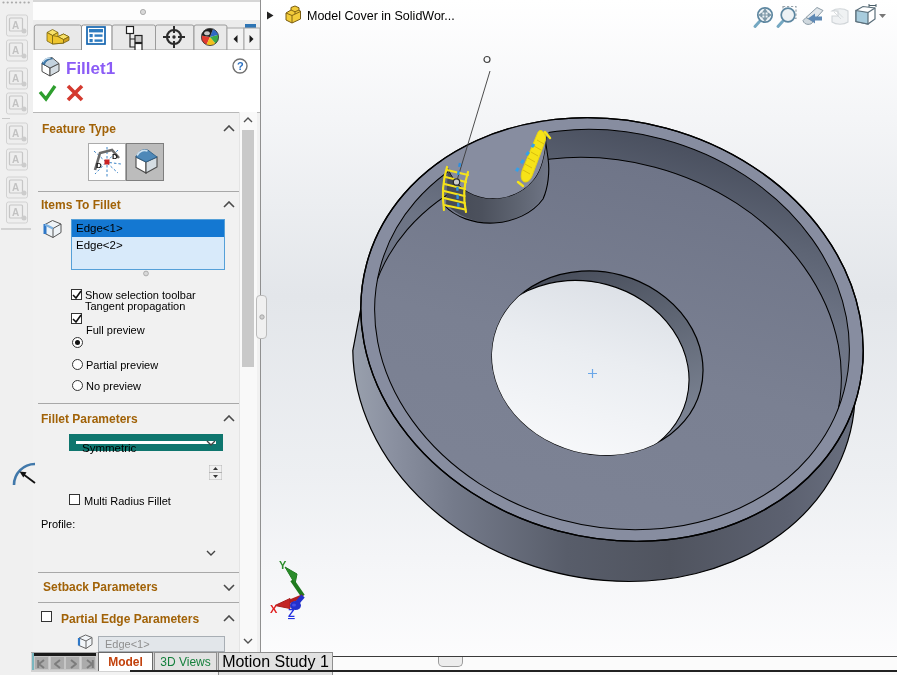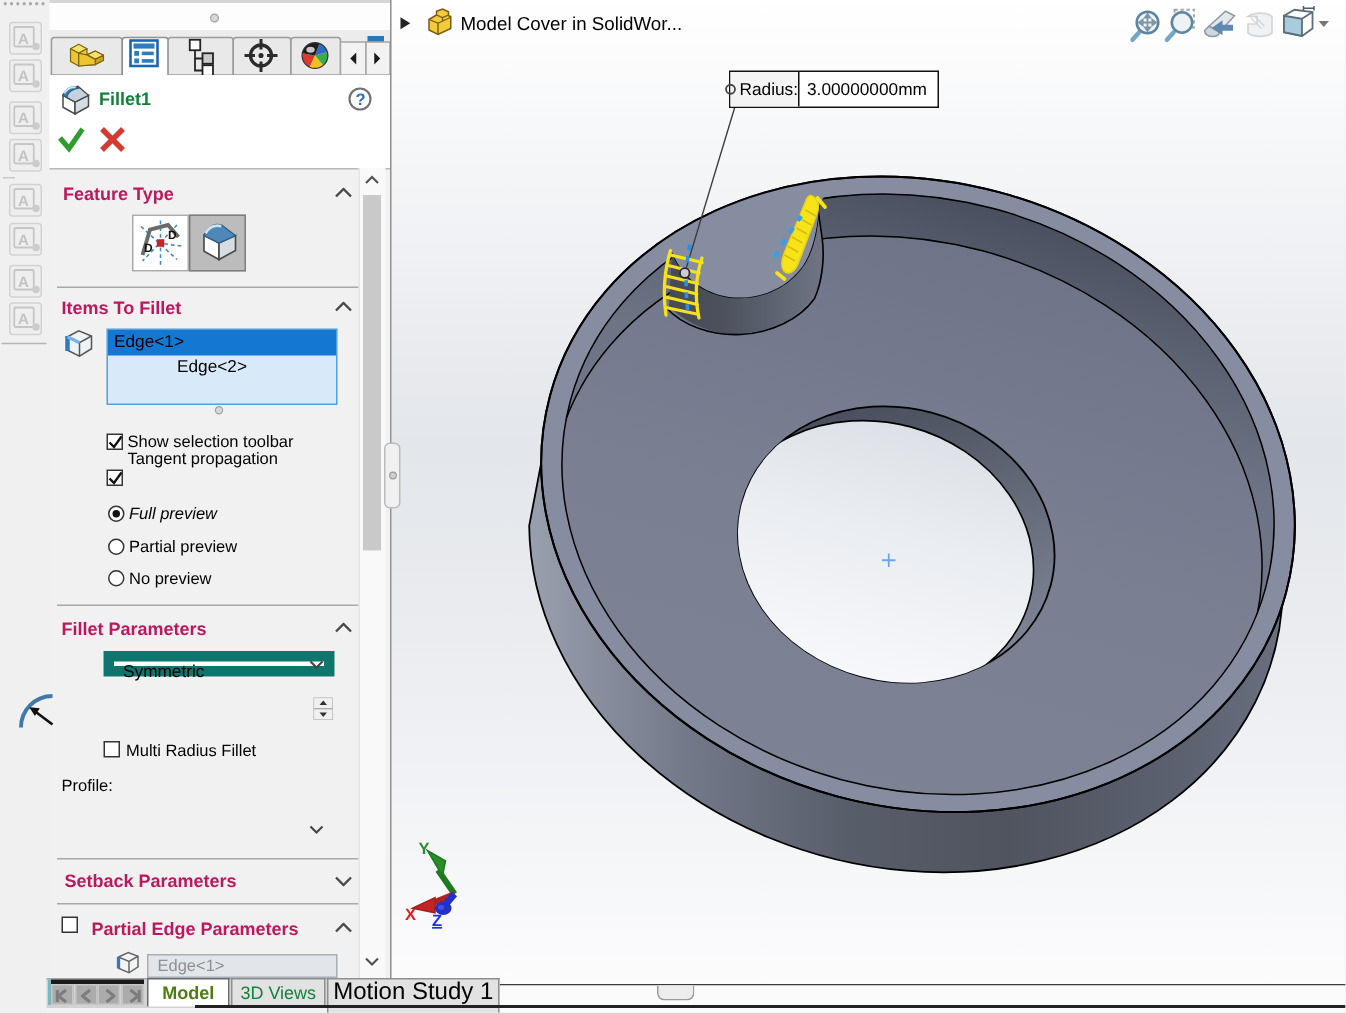--- a/index.html
+++ b/index.html
@@ -1,19 +1,19 @@
 <!DOCTYPE html>
 <html><head><meta charset="utf-8">
 <style>
 *{margin:0;padding:0;box-sizing:border-box;}
 html,body{width:897px;height:675px;overflow:hidden;font-family:"Liberation Sans",sans-serif;background:#f0f0f0;}
 .abs{position:absolute;}
 #stage{position:relative;width:897px;height:675px;}
 .sep{position:absolute;height:1px;background:#a8a8a8;}
-.hdr{position:absolute;font-size:12px;font-weight:bold;color:#be185d;}
+.hdr{position:absolute;font-size:12px;font-weight:bold;color:#a16207;}
 .lbl{position:absolute;font-size:11px;color:#000;}
 .cb{position:absolute;width:11px;height:11px;background:#fff;border:1px solid #333;}
 .rb{position:absolute;width:11px;height:11px;background:#fff;border:1px solid #333;border-radius:50%;}
 .dd{position:absolute;background:#fff;border:7px solid #0f766e;font-size:11.5px;color:#000;}
 .chev{position:absolute;}
 </style></head><body>
 <div id="stage">
 
 <svg class="abs" style="left:261px;top:0px;" width="636" height="657" viewBox="261 0 636 657">
 <defs>
@@ -158,24 +158,20 @@
 </g>
 <g>
 <path d="M 856,10.5 L 863,6.5 L 875,8 L 875,19 L 868,24 L 856,21.5 Z" fill="#ffffff" stroke="#5a6e7a" stroke-width="1.2"></path>
 <path d="M 856,10.5 L 868,12.5 L 868,24 L 856,21.5 Z" fill="#a8ccdd" stroke="#5a6e7a" stroke-width="1.2"></path>
 <path d="M 868,12.5 L 875,8" stroke="#5a6e7a" stroke-width="1.2"></path>
 <path d="M 869,5.5 L 876,5.5 M 869,4 L 869,7 M 876,4 L 876,7" stroke="#4a5e68" stroke-width="1"></path>
 </g>
 <path d="M 879,14 L 886,14 L 882.5,18 Z" fill="#777"></path>
 </svg>
 
-<div class="abs" style="left:486px;top:47px;width:140px;height:25px;border:1.3px solid #111;background:#fff;display:flex;font-size:11.5px;">
-<div style="width:46px;background:#f4f4f4;border-right:1.3px solid #111;display:flex;align-items:center;padding-left:6px;">Radius:</div>
-<div style="flex:1;display:flex;align-items:center;padding-left:5px;">3.00000000mm</div>
-</div>
 <svg class="abs" style="left:482px;top:54px;" width="12" height="12">
       <circle cx="5" cy="5.5" r="3" fill="none" stroke="#444" stroke-width="1.2"></circle>
     </svg>
 
 <svg class="abs" style="left:266px;top:554px;" width="48" height="70" viewBox="0 0 48 70">
 <path d="M 37,42 L 26,26" stroke="#1f7a1f" stroke-width="4"></path>
 <path d="M 29,30 L 19,13 L 31,20 Z" fill="#2a8c2a" stroke="#1f7a1f" stroke-width="1"></path>
 <text x="13" y="15" font-size="11" font-weight="bold" fill="#2a8c2a">Y</text>
 <path d="M 37,42 L 20,49" stroke="#b22020" stroke-width="4"></path>
 <path d="M 24,44.5 L 9,51.5 L 24,54.5 Z" fill="#c32525" stroke="#a81d1d" stroke-width="1"></path>
@@ -288,21 +284,21 @@
       </svg>
       <div class="abs" style="left:0;top:50px;width:227px;height:62px;background:#ffffff;"></div>
       <div class="abs" style="left:4px;top:50px;width:36px;height:2px;background:#fff;"></div>
 <svg class="abs" style="left:7px;top:55px;" width="22" height="23" viewBox="0 0 22 23">
 <path d="M 2,8.5 L 10,13 L 10,21 L 2,16.5 Z" fill="#ffffff" stroke="#4a4a4a" stroke-width="1"></path>
 <path d="M 10,13 L 19,8.5 L 19,16 L 10,21 Z" fill="#d5dde3" stroke="#4a4a4a" stroke-width="1"></path>
 <path d="M 5,4.5 L 12,2.5 L 19,8.5 L 10,13 L 2,8.5 Z" fill="#c3d2de" stroke="#4a4a4a" stroke-width="0.9"></path>
 <path d="M 2,8.5 C 3.5,4.5 7,2.5 11,3 L 12.5,3.8 C 8.5,4.2 5,6.5 4.5,10 Z" fill="#3f7cb0" stroke="#2d5f88" stroke-width="0.8"></path>
 <path d="M 2.8,7.2 C 4.5,4.2 7.5,2.8 10.5,3.2" stroke="#cfe2f0" stroke-width="1.3" fill="none"></path>
 </svg>
-      <div class="abs" style="left:33px;top:59px;font-size:12px;font-weight:bold;color:#15803d;">Fillet1</div>
+      <div class="abs" style="left:33px;top:59px;font-size:17px;font-weight:bold;color:#8b5cf6;">Fillet1</div>
       <svg class="abs" style="left:199px;top:58px;" width="17" height="17">
         <circle cx="8" cy="8" r="7" fill="#fff" stroke="#707070" stroke-width="1.4"></circle>
         <text x="5" y="12" font-size="11" font-weight="bold" fill="#2a6fc0">?</text>
       </svg>
       <svg class="abs" style="left:4px;top:83px;" width="55" height="22" viewBox="0 0 55 22">
 <path d="M 3,9 L 9,16 L 18,3" stroke="#2e9e2e" stroke-width="3.4" fill="none"></path>
 <path d="M 31,3 L 45,17 M 45,3 L 31,17" stroke="#d43a2f" stroke-width="3.6" fill="none"></path>
 </svg>
       <div class="sep" style="left:0;top:112px;width:227px;background:#b8b8b8;"></div>
       <div class="hdr" style="left:9px;top:122px;">Feature Type</div>
@@ -335,38 +331,38 @@
         <path d="M 1,6 L 6,1 L 11,6" stroke="#4a4a4a" stroke-width="1.6" fill="none"></path>
       </svg>
       <svg class="abs" style="left:9px;top:218px;" width="22" height="22" viewBox="0 0 22 22">
 <path d="M 3,6.5 L 10.5,2.5 L 19,6 L 19,14.5 L 11,19.5 L 3,15.5 Z" fill="#eef3f7" stroke="#555" stroke-width="1"></path>
 <path d="M 3,6.5 L 11,10.5 L 19,6 M 11,10.5 L 11,19.5" fill="none" stroke="#555" stroke-width="1"></path>
 <path d="M 3,6 L 3,16" stroke="#2f78c8" stroke-width="3"></path>
 <path d="M 3,6.5 L 11,10.5" stroke="#7fb2e0" stroke-width="2.2"></path>
 </svg>
       <div class="abs" style="left:38px;top:219px;width:154px;height:51px;background:#d8eafa;border:1.5px solid #55a0d8;font-size:11.5px;">
 <div style="height:16.5px;background:#1478d2;color:#000;padding-left:4px;line-height:16px;">Edge&lt;1&gt;</div>
-<div style="height:16px;color:#000;padding-left:4px;line-height:16px;margin-left:42px;">Edge&lt;2&gt;</div>
+<div style="height:16px;color:#000;padding-left:4px;line-height:16px;">Edge&lt;2&gt;</div>
 </div>
       <svg class="abs" style="left:108px;top:270px;" width="12" height="8">
         <circle cx="5" cy="3.5" r="2.4" fill="#d8d8d8" stroke="#a0a0a0" stroke-width="0.8"></circle>
       </svg>
       <div class="cb" style="left:38px;top:289px;"></div>
       <svg class="abs" style="left:39px;top:290px;" width="11" height="10">
         <path d="M 1,5 L 4,8 L 9,1" stroke="#111" stroke-width="1.6" fill="none"></path>
       </svg>
       <div class="lbl" style="left:52px;top:289px;">Show selection toolbar</div>
       <div class="cb" style="left:38px;top:313px;"></div>
       <svg class="abs" style="left:39px;top:314px;" width="11" height="10">
         <path d="M 1,5 L 4,8 L 9,1" stroke="#111" stroke-width="1.6" fill="none"></path>
       </svg>
       <div class="lbl" style="left:52px;top:300px;text-align:center;">Tangent propagation</div>
       <div class="rb" style="left:39px;top:337px;"></div>
       <div class="abs" style="left:42px;top:340px;width:5px;height:5px;border-radius:50%;background:#111;"></div>
-      <div class="lbl" style="left:53px;top:337px;font-style:italic;">Full preview</div>
+      <div class="lbl" style="left:53px;top:324px;">Full preview</div>
       <div class="rb" style="left:39px;top:358.5px;"></div>
       <div class="lbl" style="left:53px;top:359px;">Partial preview</div>
       <div class="rb" style="left:39px;top:380px;"></div>
       <div class="lbl" style="left:53px;top:380px;">No preview</div>
       <div class="sep" style="left:5px;top:403px;width:218px;background:#a8a8a8;"></div>
 <div class="hdr" style="left:8px;top:412px;">Fillet Parameters</div>
       <svg class="chev" style="left:190px;top:415px;" width="12" height="7">
         <path d="M 1,6 L 6,1 L 11,6" stroke="#4a4a4a" stroke-width="1.6" fill="none"></path>
       </svg>
       <div class="dd" style="left:36px;top:434px;width:154px;height:17px;line-height:15px;padding-left:6px;">Symmetric</div>
@@ -436,16 +432,16 @@
       <path d="M 9,3 L 4,7 L 9,11" stroke="#7c7c7c" stroke-width="2" fill="none" stroke-linejoin="round"></path>
     </svg>
     <div class="abs" style="left:65.2px;top:655.5px;width:15px;height:14.5px;background:#ababab;border:1px solid #c6c6c6;"></div>
     <svg class="abs" style="left:66.2px;top:656.5px;" width="14" height="14">
       <path d="M 5,3 L 10,7 L 5,11" stroke="#7c7c7c" stroke-width="2" fill="none" stroke-linejoin="round"></path>
     </svg>
     <div class="abs" style="left:80.8px;top:655.5px;width:15px;height:14.5px;background:#ababab;border:1px solid #c6c6c6;"></div>
     <svg class="abs" style="left:81.8px;top:656.5px;" width="14" height="14">
       <path d="M 5,3 L 10,7 L 5,11 M 10.8,3 L 10.8,11" stroke="#7c7c7c" stroke-width="2" fill="none" stroke-linejoin="round"></path>
     </svg>
-    <div class="abs" style="left:98px;top:652px;width:55px;height:19px;background:#ffffff;border:1px solid #6a6a6a;border-bottom:none;font-size:12px;font-weight:bold;color:#4d7c0f;text-align:center;line-height:18px;">Model</div>
+    <div class="abs" style="left:98px;top:652px;width:55px;height:19px;background:#ffffff;border:1px solid #6a6a6a;border-bottom:none;font-size:12px;font-weight:bold;color:#c2410c;text-align:center;line-height:18px;">Model</div>
     <div class="abs" style="left:154px;top:652px;width:63px;height:19px;background:#e2e2e2;border:1px solid #8f8f8f;border-bottom:none;font-size:12px;color:#15803d;text-align:center;line-height:18px;">3D Views</div>
     <div class="abs" style="left:218px;top:652px;width:115px;height:36px;background:#e2e2e2;border:1px solid #8f8f8f;border-bottom:none;font-size:16px;color:#000;text-align:center;line-height:18px;">Motion Study 1</div>
     <div class="abs" style="left:130px;top:670px;width:767px;height:1.5px;background:#222;"></div>
 </div>
 </body></html>

